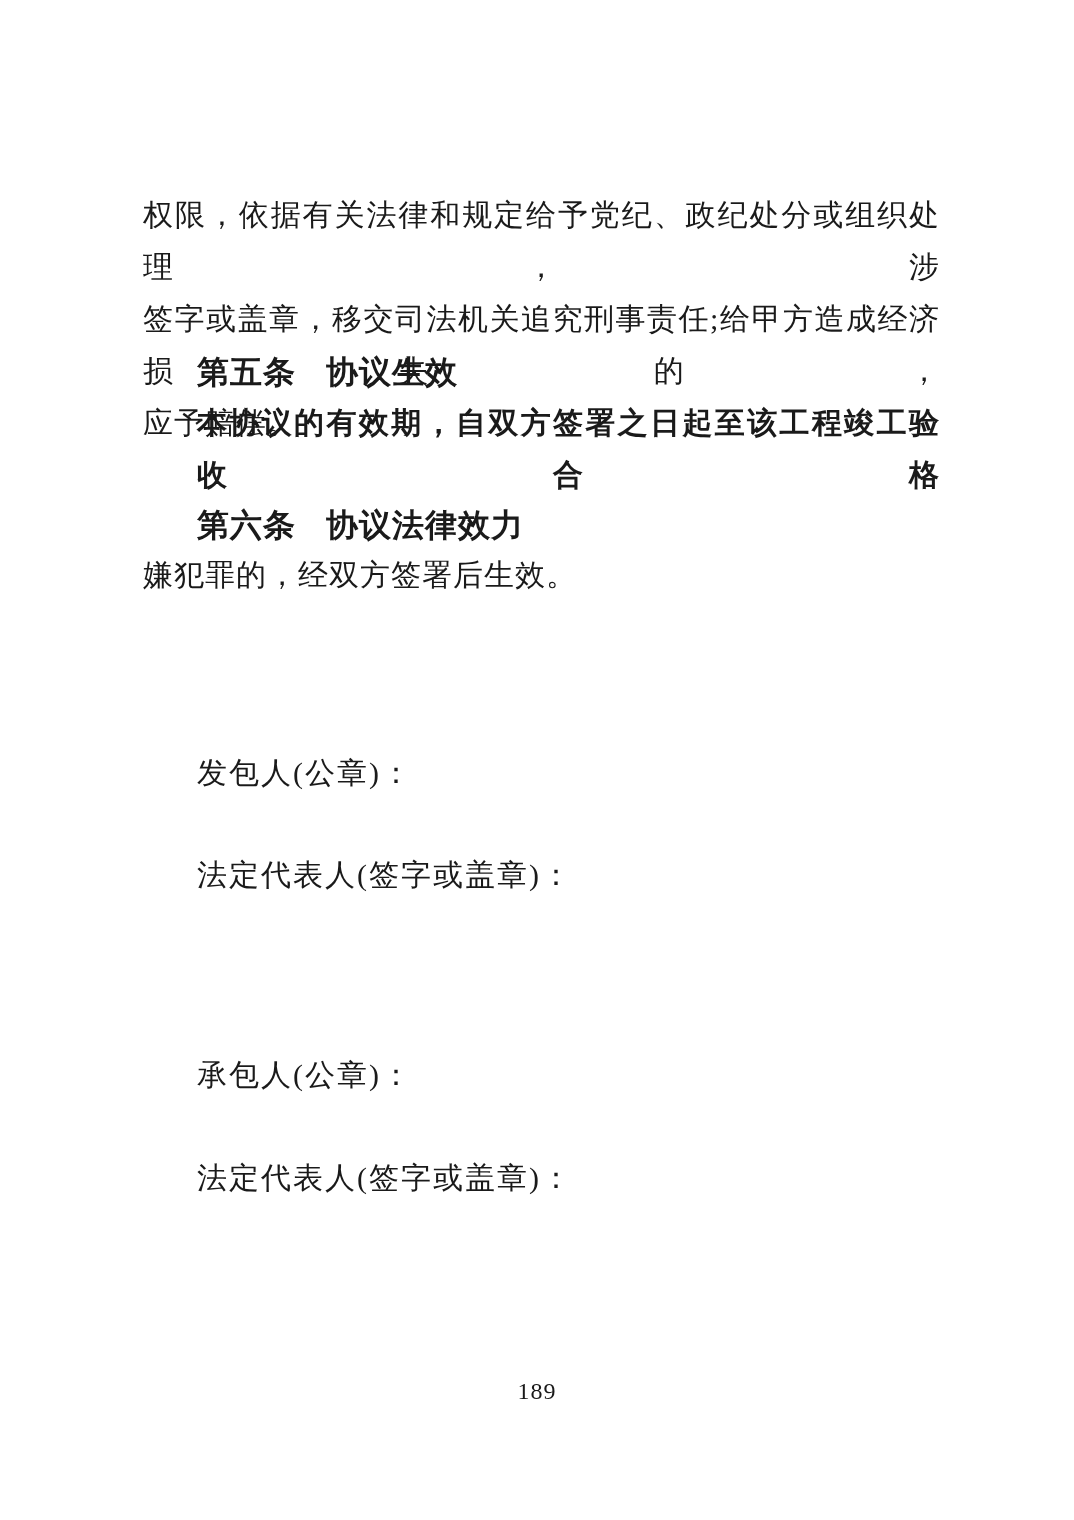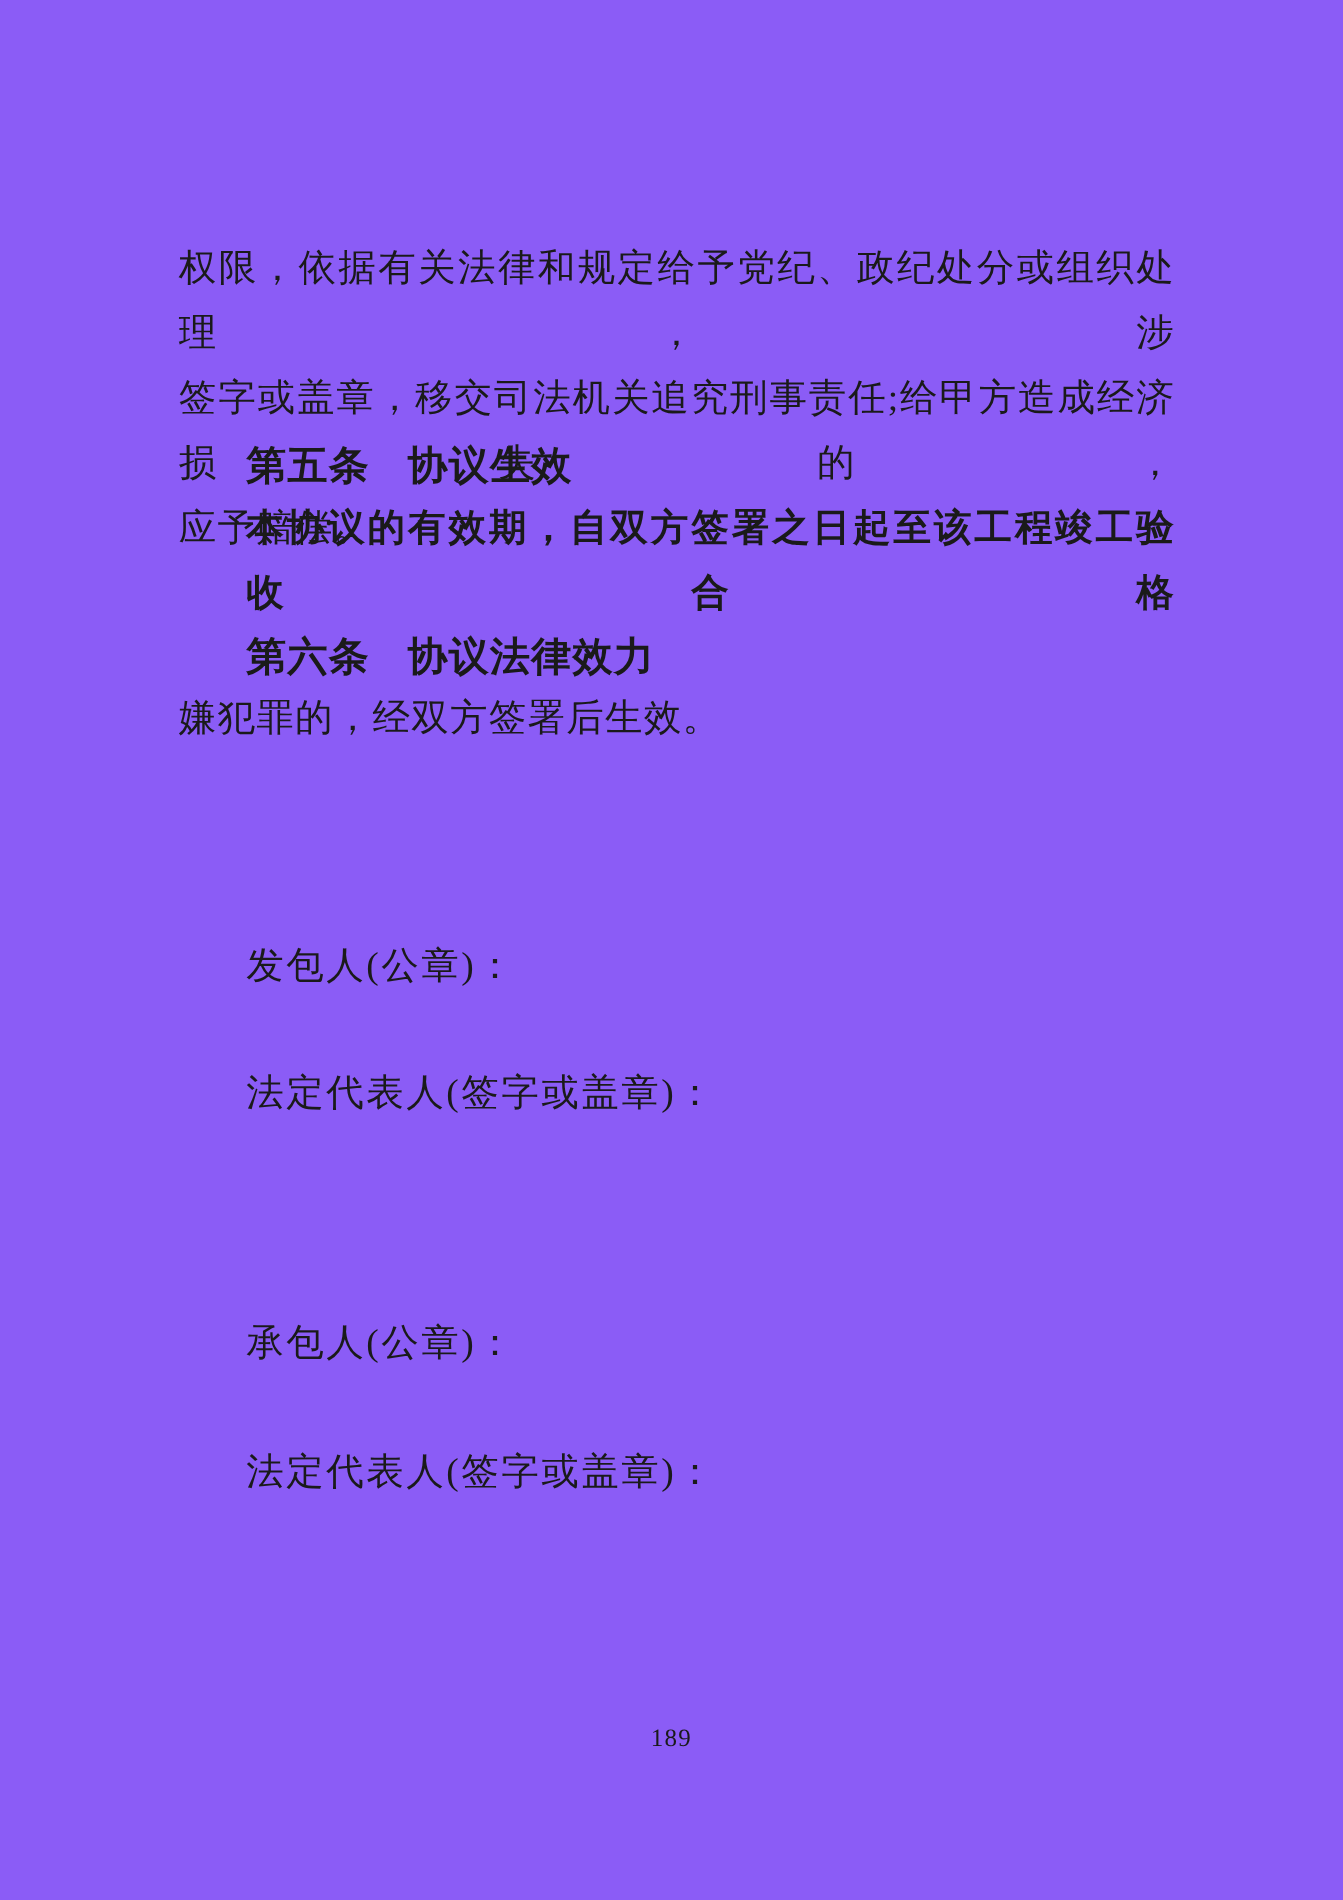--- a/index.html
+++ b/index.html
@@ -5,21 +5,21 @@
   * { margin: 0; padding: 0; box-sizing: border-box; }
 
   html, body {
     background: #e8e8e8;
   }
 
   .page {
     position: relative;
     width: 1074px;
     height: 1520px;
-    background: #8b5cf6;
+    background: #ffffff;
     overflow: hidden;
     font-family: "Liberation Serif", "DejaVu Serif", serif;
     color: #1a1a1a;
   }
 
   
   .block {
     position: absolute;
     left: 143px;
     width: 797px;
@@ -56,21 +56,21 @@
     letter-spacing: 2px;
   }
 
   
   .pagenum {
     position: absolute;
     left: 0;
     top: 1378px;
     width: 100%;
     text-align: center;
-    font-size: 20px;
+    font-size: 24px;
     line-height: 26px;
     letter-spacing: 1px;
     color: #1a1a1a;
   }
 </style>
 </head>
 <body>
 
 <div class="page">
 

